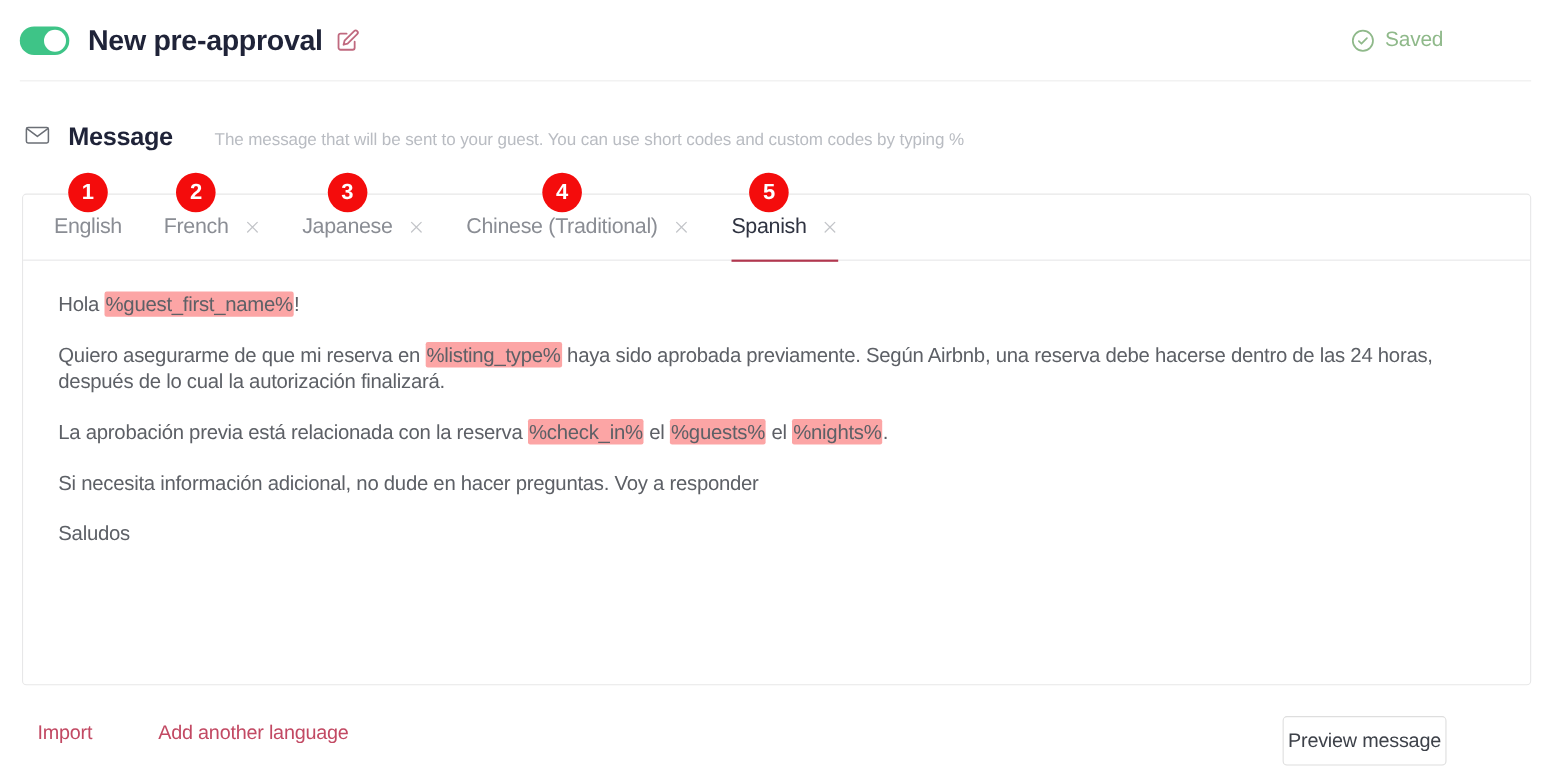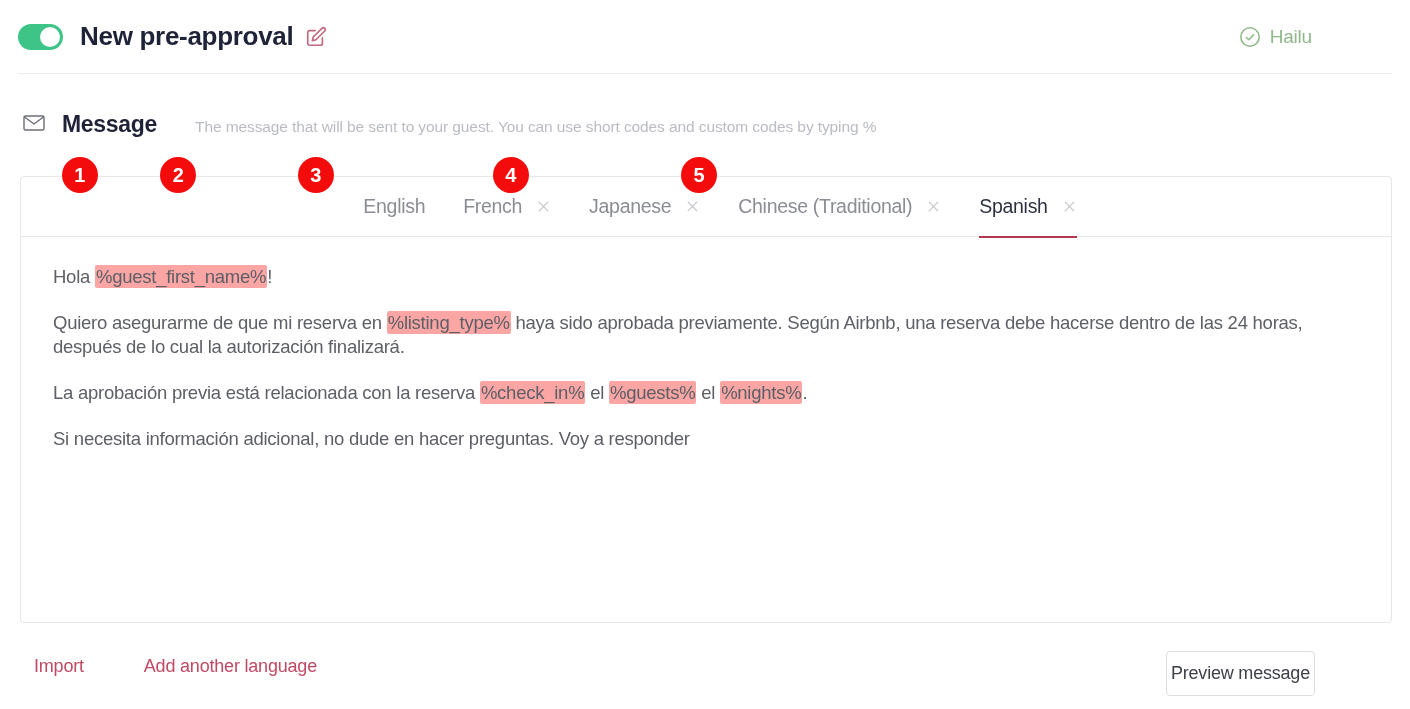--- a/index.html
+++ b/index.html
@@ -63,21 +63,21 @@
 
   
   .card {
     position: absolute; left: 20px; top: 176px;
     width: 1372px; height: 447px;
     border: 1px solid #e7e7e8; border-radius: 4px; background:#fff;
   }
   .tabs {
     position: relative; height: 60px;
     border-bottom: 1px solid #e7e7e8;
-    display: flex; align-items: center; padding-left: 28px; justify-content: center;
+    display: flex; align-items: center; padding-left: 28px;
   }
   .tab {
     position: relative; display: flex; align-items: center;
     height: 60px; cursor: pointer; white-space: nowrap;
   }
   .tab + .tab { margin-left: 38px; }
   .tab-label {
     font-size: 19.5px; color: #8a8d94; letter-spacing: -0.3px;
   }
   .tab.active .tab-label { color: #2f3341; }
@@ -151,21 +151,21 @@
         </svg>
       </span>
     </div>
     <div class="header-right">
       <span class="check-icon" style="color: rgb(143, 185, 138);">
         <svg width="22" height="22" viewBox="0 0 24 24" fill="none" stroke="currentColor" stroke-width="1.7" stroke-linecap="round" stroke-linejoin="round">
           <circle cx="12" cy="12" r="10"></circle>
           <path d="M8 12.5l2.6 2.5L16 9.5"></path>
         </svg>
       </span>
-      <span class="saved-label" style="color: rgb(143, 185, 138);">Hailu</span>
+      <span class="saved-label" style="color: rgb(143, 185, 138);">Saved</span>
     </div>
   </div>
   <div class="header-divider"></div>
 
   <div class="msg-head">
     <span class="envelope-icon">
       <svg width="24" height="24" viewBox="0 0 24 24" fill="none" stroke="currentColor" stroke-width="1.4" stroke-linecap="round" stroke-linejoin="round">
         <rect x="2" y="5" width="20" height="14" rx="1.5"></rect>
         <path d="M2.5 6l9.5 7 9.5-7"></path>
       </svg>
@@ -211,20 +211,21 @@
             </svg>
           </span>
           <div class="tab-underline" style="background: rgb(177, 55, 79);"></div>
         </div>
       </div>
     <div class="msg-body" id="body-host">
         <p class="para"><span>Hola </span><span class="code">%guest_first_name%</span><span>!</span></p>
         <p class="para"><span>Quiero asegurarme de que mi reserva en </span><span class="code">%listing_type%</span><span> haya sido aprobada previamente. Según Airbnb, una reserva debe hacerse dentro de las 24 horas, después de lo cual la autorización finalizará.</span></p>
         <p class="para"><span>La aprobación previa está relacionada con la reserva </span><span class="code">%check_in%</span><span> el </span><span class="code">%guests%</span><span> el </span><span class="code">%nights%</span><span>.</span></p>
         <p class="para"><span>Si necesita información adicional, no dude en hacer preguntas. Voy a responder</span></p>
+        <p class="para"><span>Saludos</span></p>
       </div>
   </div>
 
   <div id="badge-host">
       <div class="badge" style="background: rgb(244, 12, 12); left: 61.9297px; top: 157px;">1</div>
       <div class="badge" style="background: rgb(244, 12, 12); left: 160.305px; top: 157px;">2</div>
       <div class="badge" style="background: rgb(244, 12, 12); left: 297.836px; top: 157px;">3</div>
       <div class="badge" style="background: rgb(244, 12, 12); left: 492.914px; top: 157px;">4</div>
       <div class="badge" style="background: rgb(244, 12, 12); left: 681.094px; top: 157px;">5</div>
     </div>

